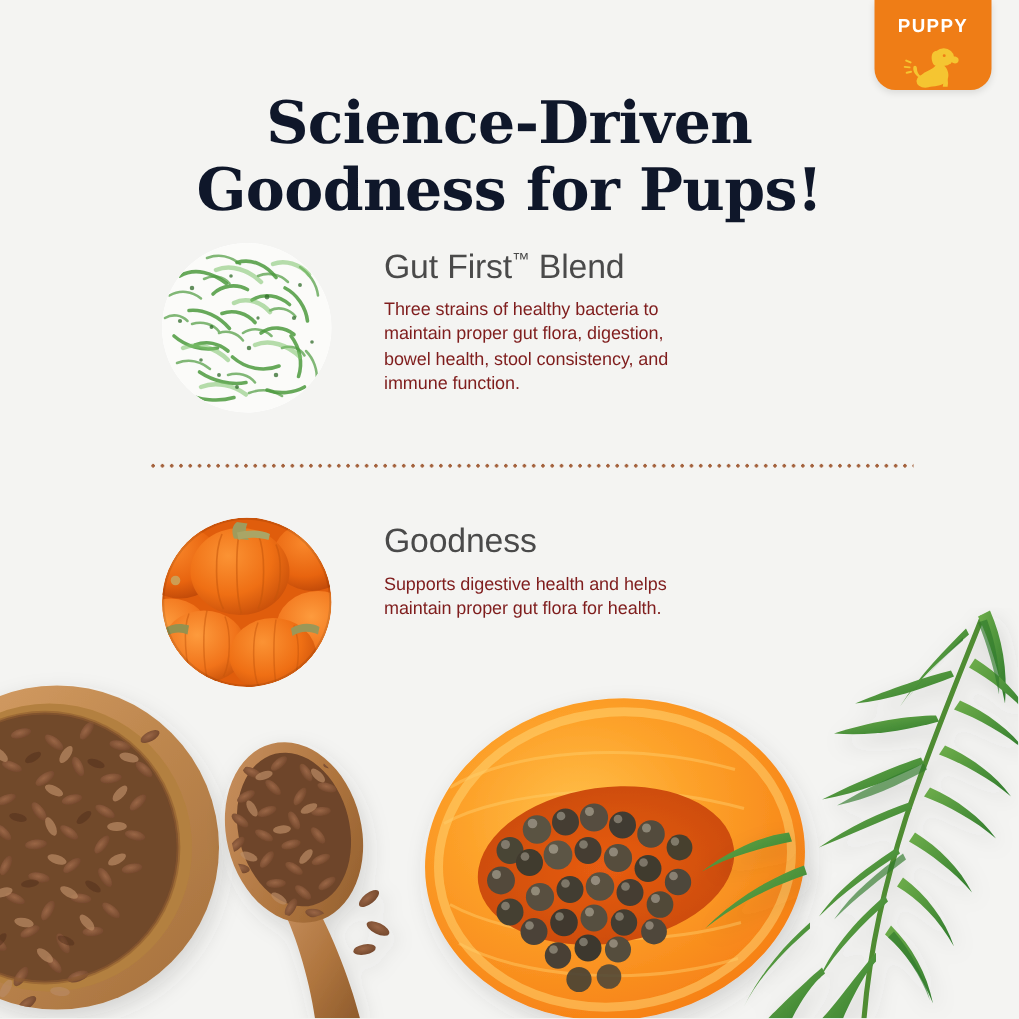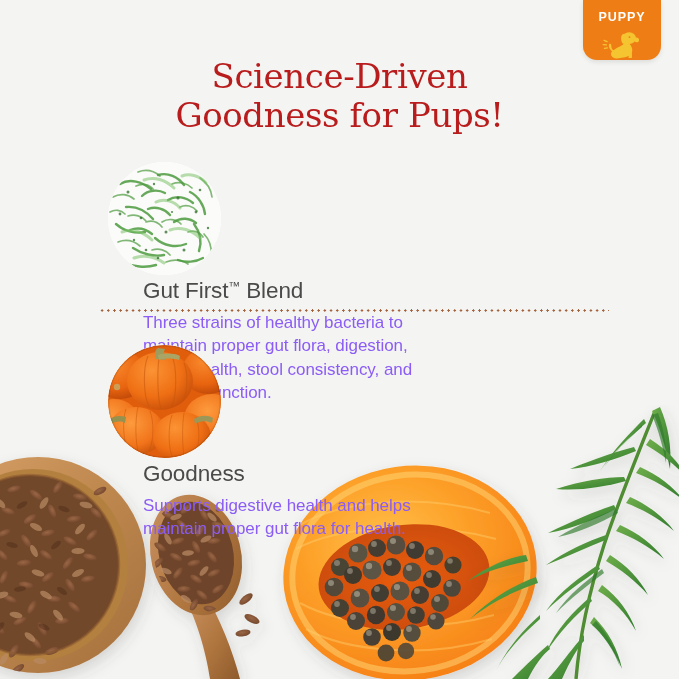--- a/index.html
+++ b/index.html
@@ -27,50 +27,50 @@
     color:#fff; font-size:12.5px; font-weight:bold;
     letter-spacing:.9px; line-height:1;
     font-family:"Liberation Sans", sans-serif;
   }
   .badge-dog{ margin-top:4px; width:50px; height:42px; display:block;}
 
   
   .headline{
     position:absolute; left:0; right:0; top:34px;
     text-align:center;
-    color:#b91c1c;
+    color:#0f172a;
     font-family:"DejaVu Serif", serif;
-    font-weight:normal;
-    font-size:34px;
+    font-weight:bold;
+    font-size:39px;
     line-height:1.16;
     letter-spacing:-0.4px;
     white-space:pre-line;
     z-index:10;
   }
 
   
-  .feature{ position:absolute; left:108px; display:flex; z-index:10;flex-direction:column;}
+  .feature{ position:absolute; left:108px; display:flex; z-index:10;}
   .feature-1{ top:162px; }
   .feature-2{ top:345px; }
 
   .thumb{
     width:113px;height:113px;border-radius:50%;
     overflow:hidden;flex:0 0 113px;position:relative;
     background:#fff;
   }
   .thumb svg{display:block;width:113px;height:113px;}
 
   .ftext{ margin-left:35px; padding-top:4px; width:360px;}
   .ftitle{
     color:#4a4a4a; font-size:22.5px; font-weight:normal;
     line-height:1.1; margin:0 0 7px 0; letter-spacing:-.1px;
   }
   .ftitle sup{ font-size:.52em; vertical-align:super; letter-spacing:0;}
   .fbody{
-    color:#8b5cf6; font-size:17px; line-height:1.38;
+    color:#7f1d1d; font-size:12px; line-height:1.38;
     margin:0; white-space:pre-line; letter-spacing:-.05px;
   }
 
   
   .divider{
     position:absolute; left:99px; top:308px; width:510px; height:5px;
     background-image:radial-gradient(circle closest-side,#a3613c 46%, rgba(163,97,60,0) 52%);
     background-size:6.2px 5px; background-repeat:repeat-x;
     background-position:0 center;
     z-index:10;

